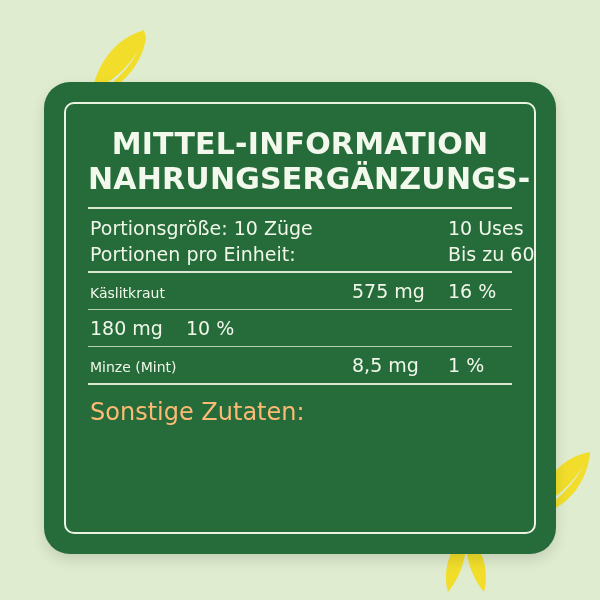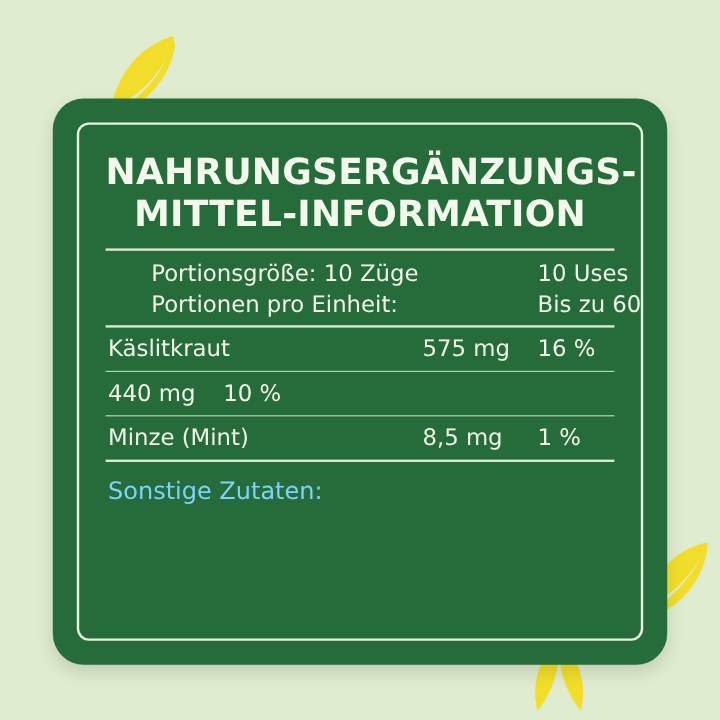--- a/index.html
+++ b/index.html
@@ -105,33 +105,32 @@
   }
   .row .dv {
     width: 62px;
     text-align: left;
     white-space: nowrap;
   }
 
   .serving-block {
     padding-top: 6px;
     padding-bottom: 4px;
-    margin-left: 36px;
   }
   .serving-block .row {
     padding: 2px 2px;
   }
 
   .ingredient .label {
-    font-size: 19px;
+    font-size: 14px;
   }
 
   .footer {
-    color: #7dd3fc;
-    font-size: 20px;
+    color: #fdba74;
+    font-size: 24px;
     line-height: 1.42;
     padding: 10px 2px 0 2px;
   }
   .footer .fline {
     display: block;
   }
 </style>
 </head>
 <body>
 
@@ -150,22 +149,22 @@
 <div class="leaf leaf-3">
   <svg width="52" height="66" viewBox="0 0 52 66">
     <path d="M26 2 C10 20, 2 42, 8 64 C18 52, 26 34, 26 14 C26 34, 34 52, 44 64 C50 42, 42 20, 26 2 Z" fill="#f2de2a"></path>
   </svg>
 </div>
 
 <div class="panel">
   <div class="panel-inner">
 
     <div class="title">
+      <span class="line">MITTEL-INFORMATION</span>
       <span class="line">NAHRUNGSERGÄNZUNGS-</span>
-      <span class="line">MITTEL-INFORMATION</span>
     </div>
 
     <div class="rule"></div>
 
     <div class="serving-block">
       <div class="row">
         <span class="label">Portionsgröße: 10 Züge</span>
         <span class="amount"></span>
         <span class="dv">10 Uses</span>
       </div>
@@ -180,21 +179,21 @@
 
     <div class="row ingredient">
       <span class="label">Käslitkraut</span>
       <span class="amount">575 mg</span>
       <span class="dv">16 %</span>
     </div>
 
     <div class="rule thin"></div>
 
     <div class="row ingredient">
-      <span class="amount">440 mg</span>
+      <span class="amount">180 mg</span>
       <span class="dv">10 %</span>
     </div>
 
     <div class="rule thin"></div>
 
     <div class="row ingredient">
       <span class="label">Minze (Mint)</span>
       <span class="amount">8,5 mg</span>
       <span class="dv">1 %</span>
     </div>

